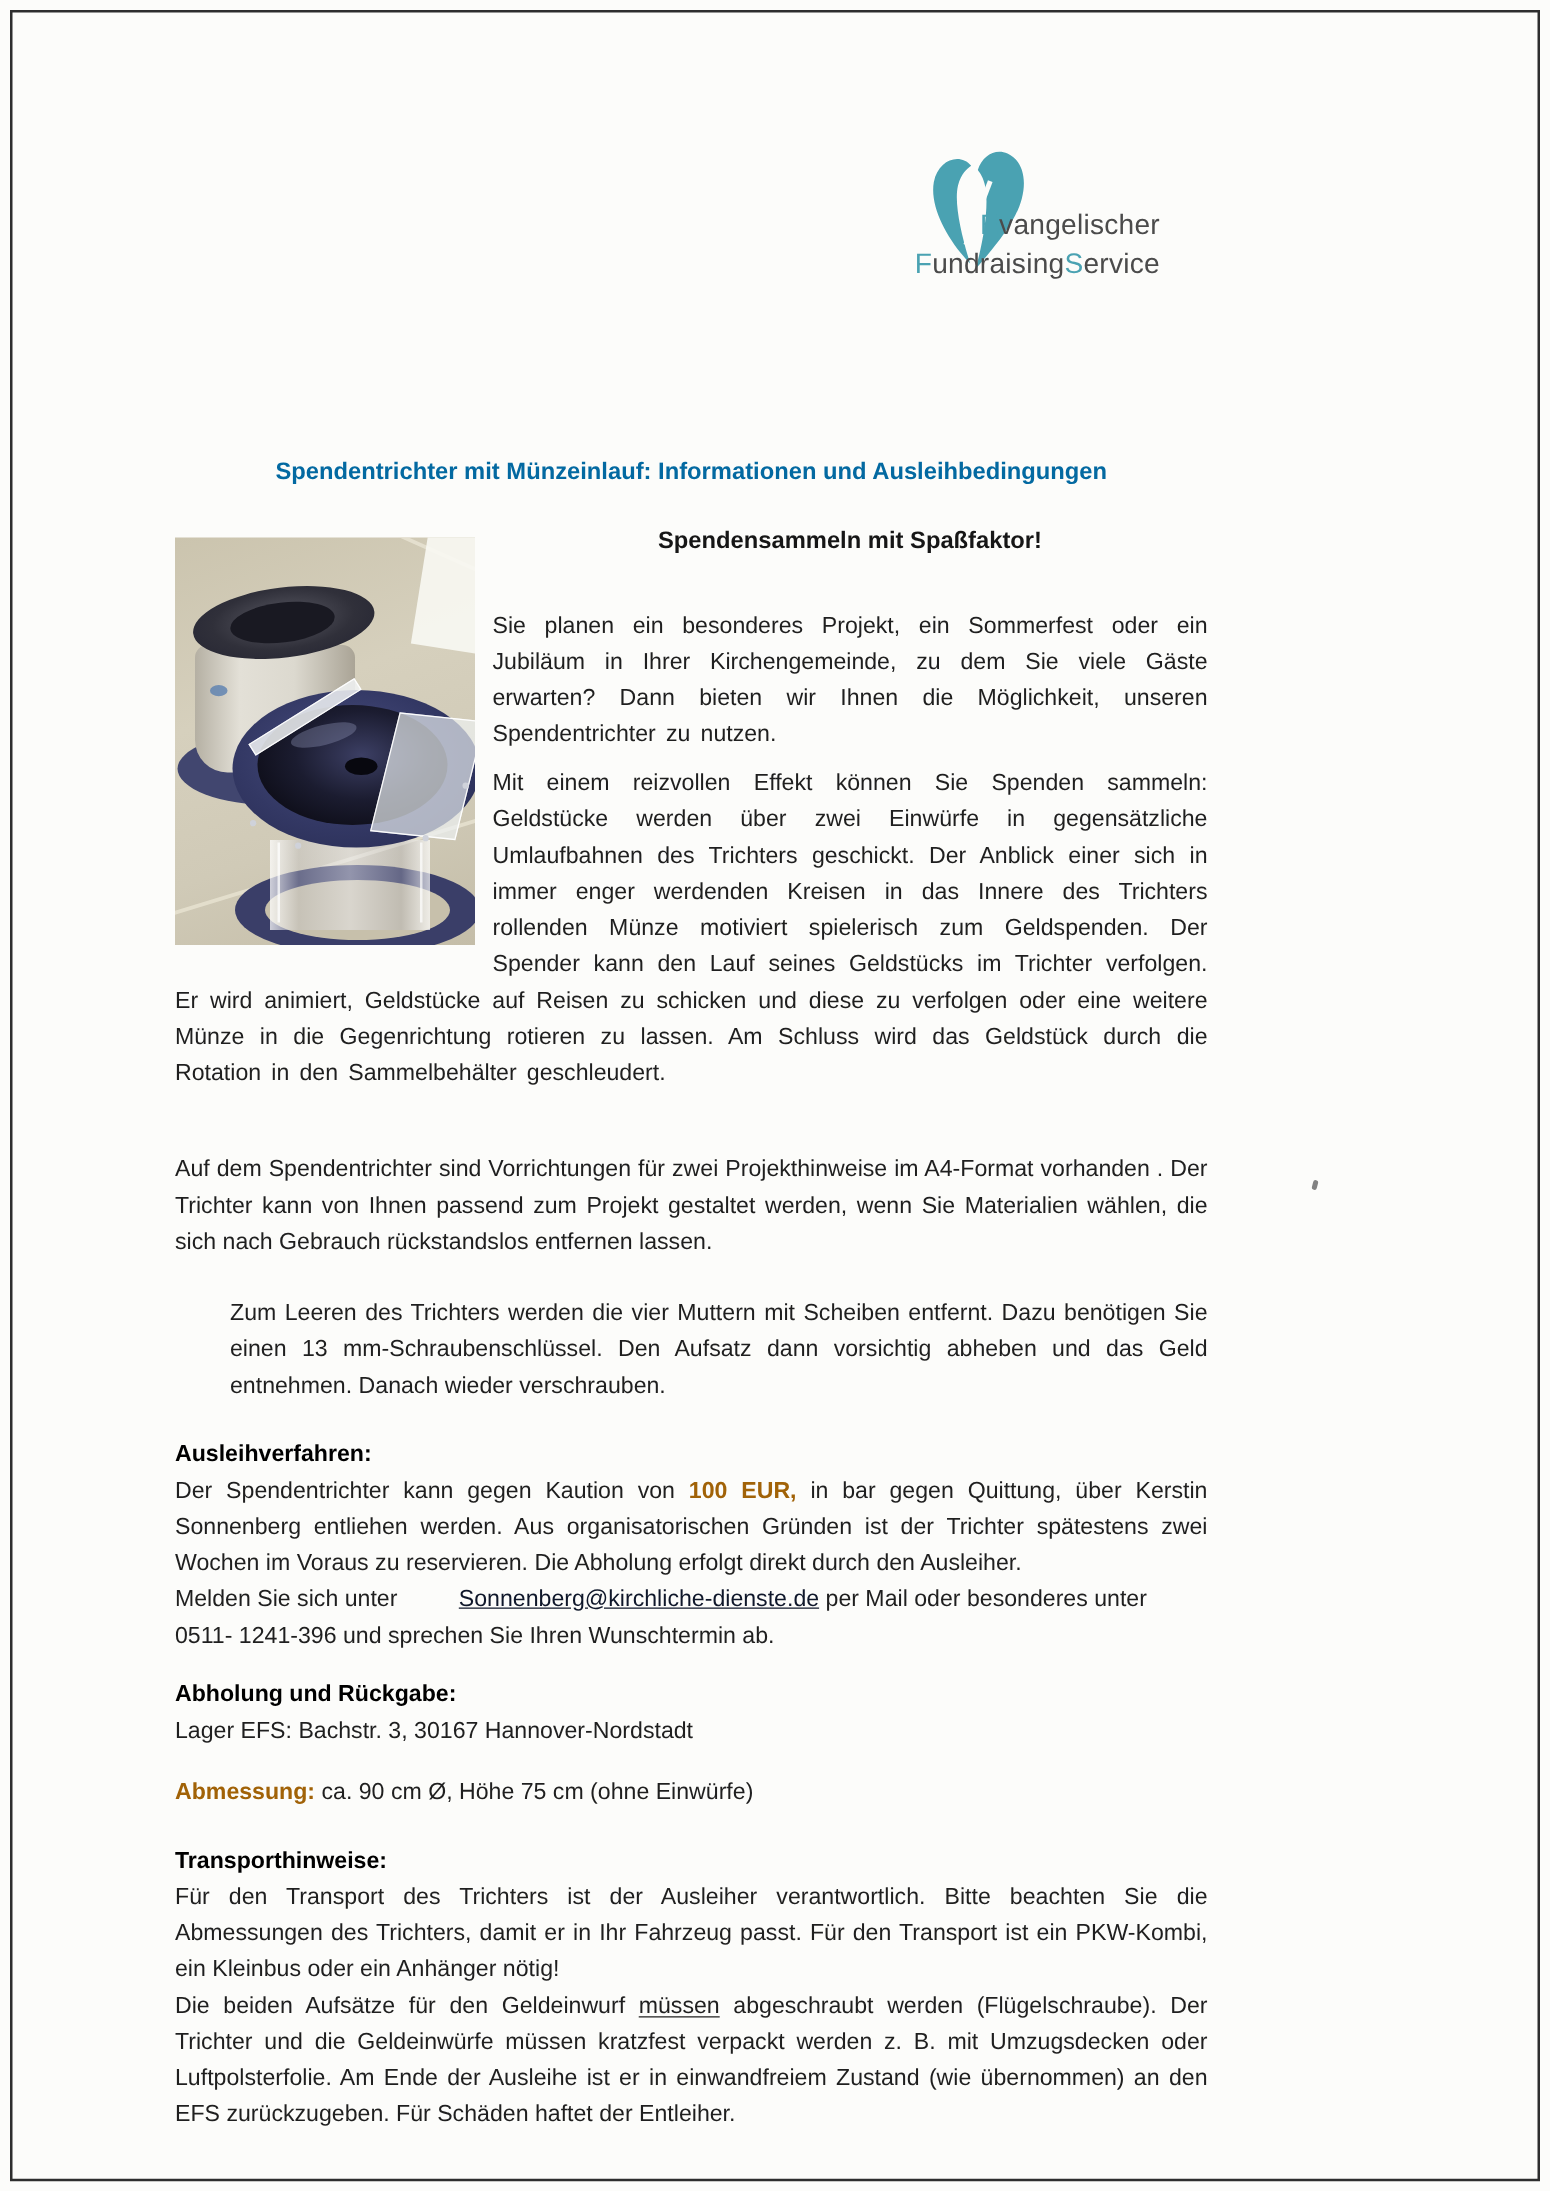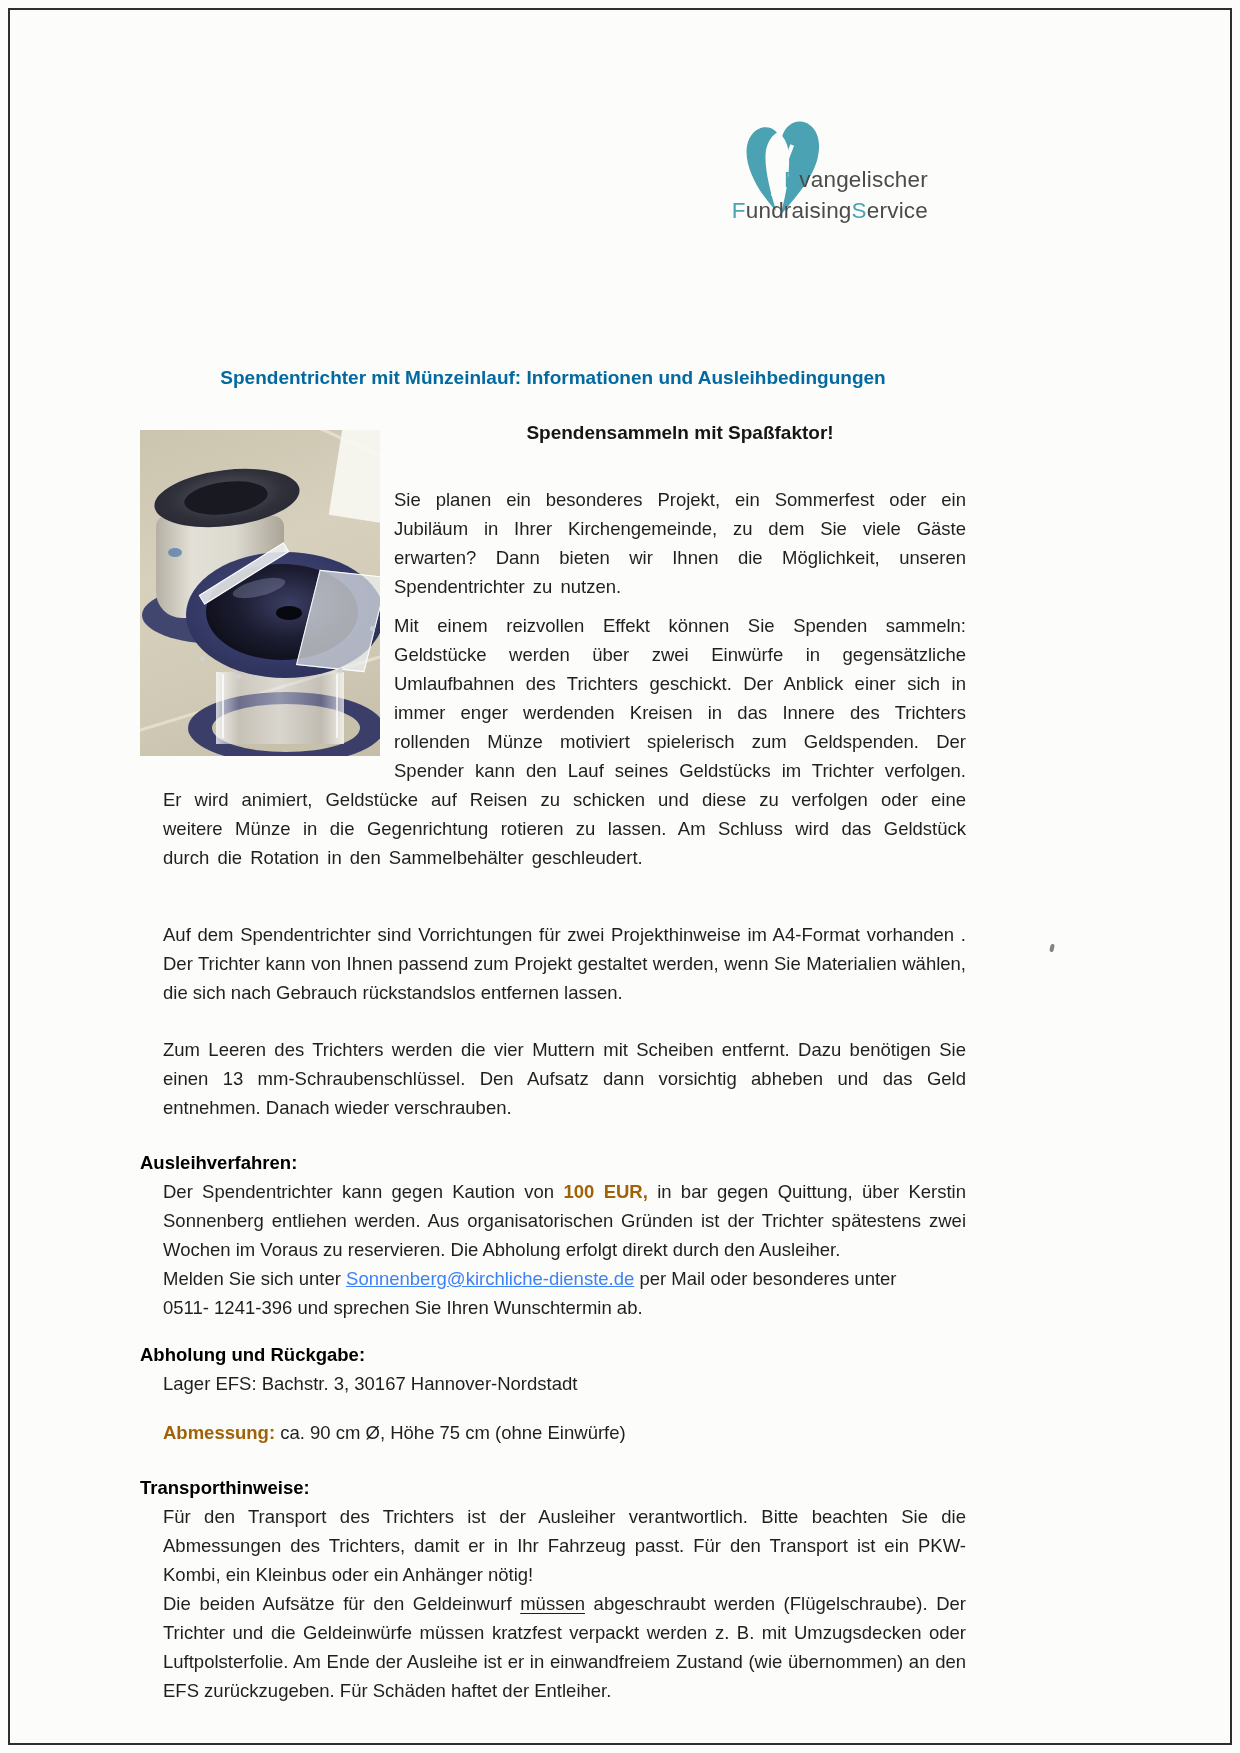--- a/index.html
+++ b/index.html
@@ -18,32 +18,32 @@
   .logo .heart{position:absolute;left:0;top:0;width:88px;height:122px;}
   .logo-text{position:absolute;right:8px;top:52px;text-align:right;
     font-size:22.5px;line-height:31px;color:#4b4b4b;letter-spacing:.2px;}
   .logo-text .accent{color:#4aa2b2;}
 
   
   .content{position:absolute;left:140px;top:363px;width:826px;
     font-size:18.5px;line-height:29px;}
   .title{font-weight:bold;font-size:19px;text-align:center;margin:0 0 26px;color:#0369a1;}
   .subtitle{font-weight:bold;font-size:19px;text-align:center;margin:0 0 38px;color:#161616;}
-  p{margin:0 0 10px;padding-left:23px;}
+  p{margin:0 0 10px;}
   .just{text-align:justify;}
   .colsp{word-spacing:3px;}
   .mb-big{margin-bottom:48px;}
   .mb-28{margin-bottom:28px;}
-  .mb-26{margin-bottom:26px;}
+  .mb-26{margin-bottom:26px;margin-left:44px;}
   .m0{margin:0;}
   .heading{font-weight:bold;color:#000000;}
   .gap-18{margin-top:18px;}
   .gap-20{margin-top:20px;}
   .gap-26{margin-top:26px;}
-  .email{color:#3b82f6;text-decoration:underline;cursor:pointer;}
+  .email{color:#0f172a;text-decoration:underline;cursor:pointer;margin-left:44px;}
   .ul{text-decoration:underline;text-underline-offset:3px;}
   b{color:#a16207;}
 
   
   .photo{
     float:left;width:240px;height:326px;margin:12px 14px 8px 0;
     position:relative;overflow:hidden;
     background:linear-gradient(160deg,#cbc4ae 0%,#d6d0bd 38%,#d0cab7 68%,#c4bda8 100%);
   }
   .photo div{position:absolute;}

